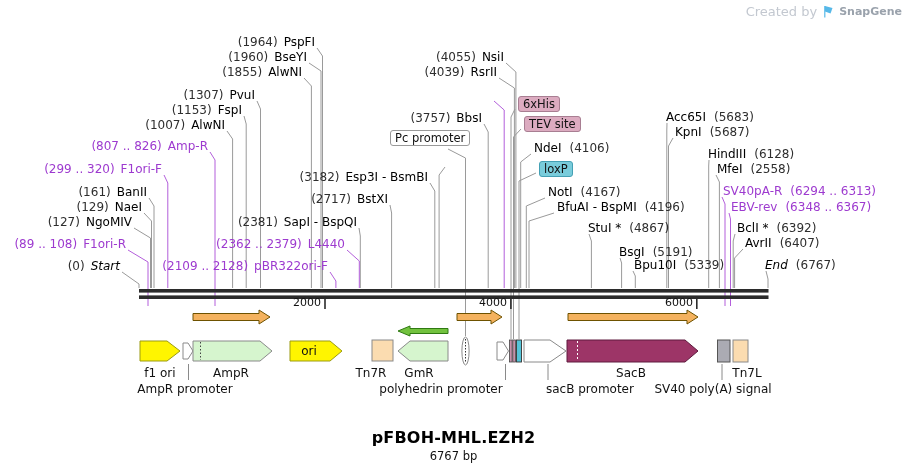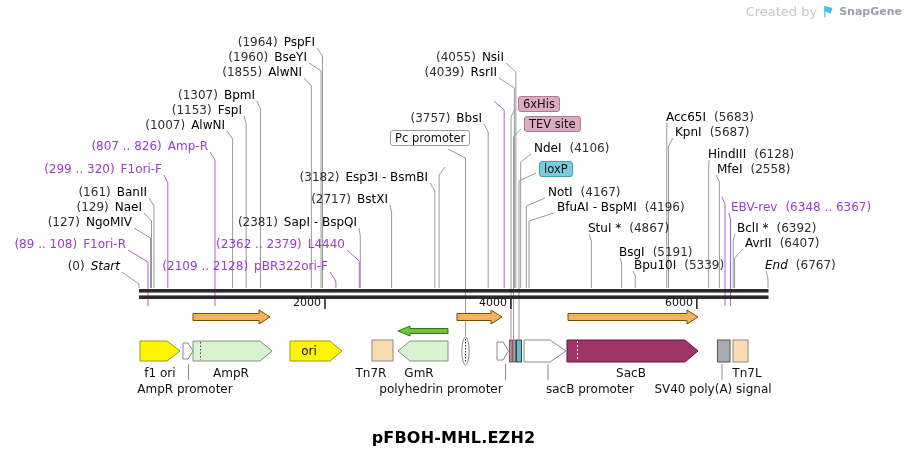--- a/index.html
+++ b/index.html
@@ -131,21 +131,21 @@
     <polygon points="524,340 550,340 566,351 550,362 524,362" fill="#ffffff" stroke="#8a8a8a"></polygon>
     <polygon points="567,340 685,340 698,351 685,362 567,362" fill="#9d3567" stroke="#5e1b3e"></polygon>
     <line x1="577.5" y1="341" x2="577.5" y2="361" stroke="#fff" stroke-dasharray="2,2"></line>
     <rect x="717.5" y="340" width="12.5" height="22" fill="#ababb3" stroke="#555"></rect>
     <rect x="733" y="340" width="15" height="22" fill="#fbdcb0" stroke="#8a8a8a"></rect>
   </svg>
 
   <div class="lbl coord-first" style="right:592px;top:36px"><span class="c">(1964)</span><b>PspFI</b></div>
   <div class="lbl coord-first" style="right:600px;top:51px"><span class="c">(1960)</span><b>BseYI</b></div>
   <div class="lbl coord-first" style="right:605px;top:66px"><span class="c">(1855)</span><b>AlwNI</b></div>
-  <div class="lbl coord-first" style="right:652px;top:89px"><span class="c">(1307)</span><b>BpmI</b></div>
+  <div class="lbl coord-first" style="right:652px;top:89px"><span class="c">(1307)</span><b>PvuI</b></div>
   <div class="lbl coord-first" style="right:665px;top:104px"><span class="c">(1153)</span><b>FspI</b></div>
   <div class="lbl coord-first" style="right:682px;top:119px"><span class="c">(1007)</span><b>AlwNI</b></div>
   <div class="lbl coord-first primer" style="right:699px;top:140px"><span class="c">(807 .. 826)</span><span>Amp-R</span></div>
   <div class="lbl coord-first primer" style="right:745px;top:163px"><span class="c">(299 .. 320)</span><span>F1ori-F</span></div>
   <div class="lbl coord-first" style="right:760px;top:186px"><span class="c">(161)</span><b>BanII</b></div>
   <div class="lbl coord-first" style="right:765px;top:201px"><span class="c">(129)</span><b>NaeI</b></div>
   <div class="lbl coord-first" style="right:775px;top:216px"><span class="c">(127)</span><b>NgoMIV</b></div>
   <div class="lbl coord-first primer" style="right:781px;top:238px"><span class="c">(89 .. 108)</span><span>F1ori-R</span></div>
   <div class="lbl coord-first endpoint" style="right:787px;top:260px"><span class="c">(0)</span><b>Start</b></div>
 
@@ -167,20 +167,21 @@
   <div class="lbl coord-last" style="left:534px;top:142px"><b>NdeI</b><span class="c">(4106)</span></div>
   <div class="lbl coord-last" style="left:548px;top:186px"><b>NotI</b><span class="c">(4167)</span></div>
   <div class="lbl coord-last" style="left:557px;top:201px"><b>BfuAI - BspMI</b><span class="c">(4196)</span></div>
   <div class="lbl coord-last" style="left:588px;top:222px"><b>StuI *</b><span class="c">(4867)</span></div>
   <div class="lbl coord-last" style="left:619px;top:246px"><b>BsgI</b><span class="c">(5191)</span></div>
   <div class="lbl coord-last" style="left:634px;top:259px"><b>Bpu10I</b><span class="c">(5339)</span></div>
   <div class="lbl coord-last" style="left:666px;top:111px"><b>Acc65I</b><span class="c">(5683)</span></div>
   <div class="lbl coord-last" style="left:675px;top:126px"><b>KpnI</b><span class="c">(5687)</span></div>
   <div class="lbl coord-last" style="left:708px;top:148px"><b>HindIII</b><span class="c">(6128)</span></div>
   <div class="lbl coord-last" style="left:717px;top:163px"><b>MfeI</b><span class="c">(2558)</span></div>
+  <div class="lbl coord-last primer" style="left:723px;top:185px"><span>SV40pA-R</span><span class="c">(6294 .. 6313)</span></div>
   <div class="lbl coord-last primer" style="left:731px;top:201px"><span>EBV-rev</span><span class="c">(6348 .. 6367)</span></div>
   <div class="lbl coord-last" style="left:737px;top:222px"><b>BclI *</b><span class="c">(6392)</span></div>
   <div class="lbl coord-last" style="left:745px;top:237px"><b>AvrII</b><span class="c">(6407)</span></div>
   <div class="lbl coord-last endpoint" style="left:765px;top:259px"><b>End</b><span class="c">(6767)</span></div>
 
   <div class="scalenum" style="right:586px;top:297px">2000</div>
   <div class="scalenum" style="right:400px;top:297px">4000</div>
   <div class="scalenum" style="right:214px;top:297px">6000</div>
 
   <div class="feat center" style="left:160px;top:366px">f1 ori</div>
@@ -189,14 +190,15 @@
   <div class="feat center" style="left:371px;top:366px">Tn7R</div>
   <div class="feat center" style="left:419px;top:366px">GmR</div>
   <div class="feat center" style="left:631px;top:366px">SacB</div>
   <div class="feat center" style="left:747px;top:366px">Tn7L</div>
   <div class="feat center" style="left:185px;top:382px">AmpR promoter</div>
   <div class="feat center" style="left:441px;top:382px">polyhedrin promoter</div>
   <div class="feat" style="left:546px;top:382px">sacB promoter</div>
   <div class="feat center" style="left:713px;top:382px">SV40 poly(A) signal</div>
 
   <div class="title">pFBOH-MHL.EZH2</div>
+  <div class="subtitle">6767 bp</div>
 
 </div>
 
 </body></html>

